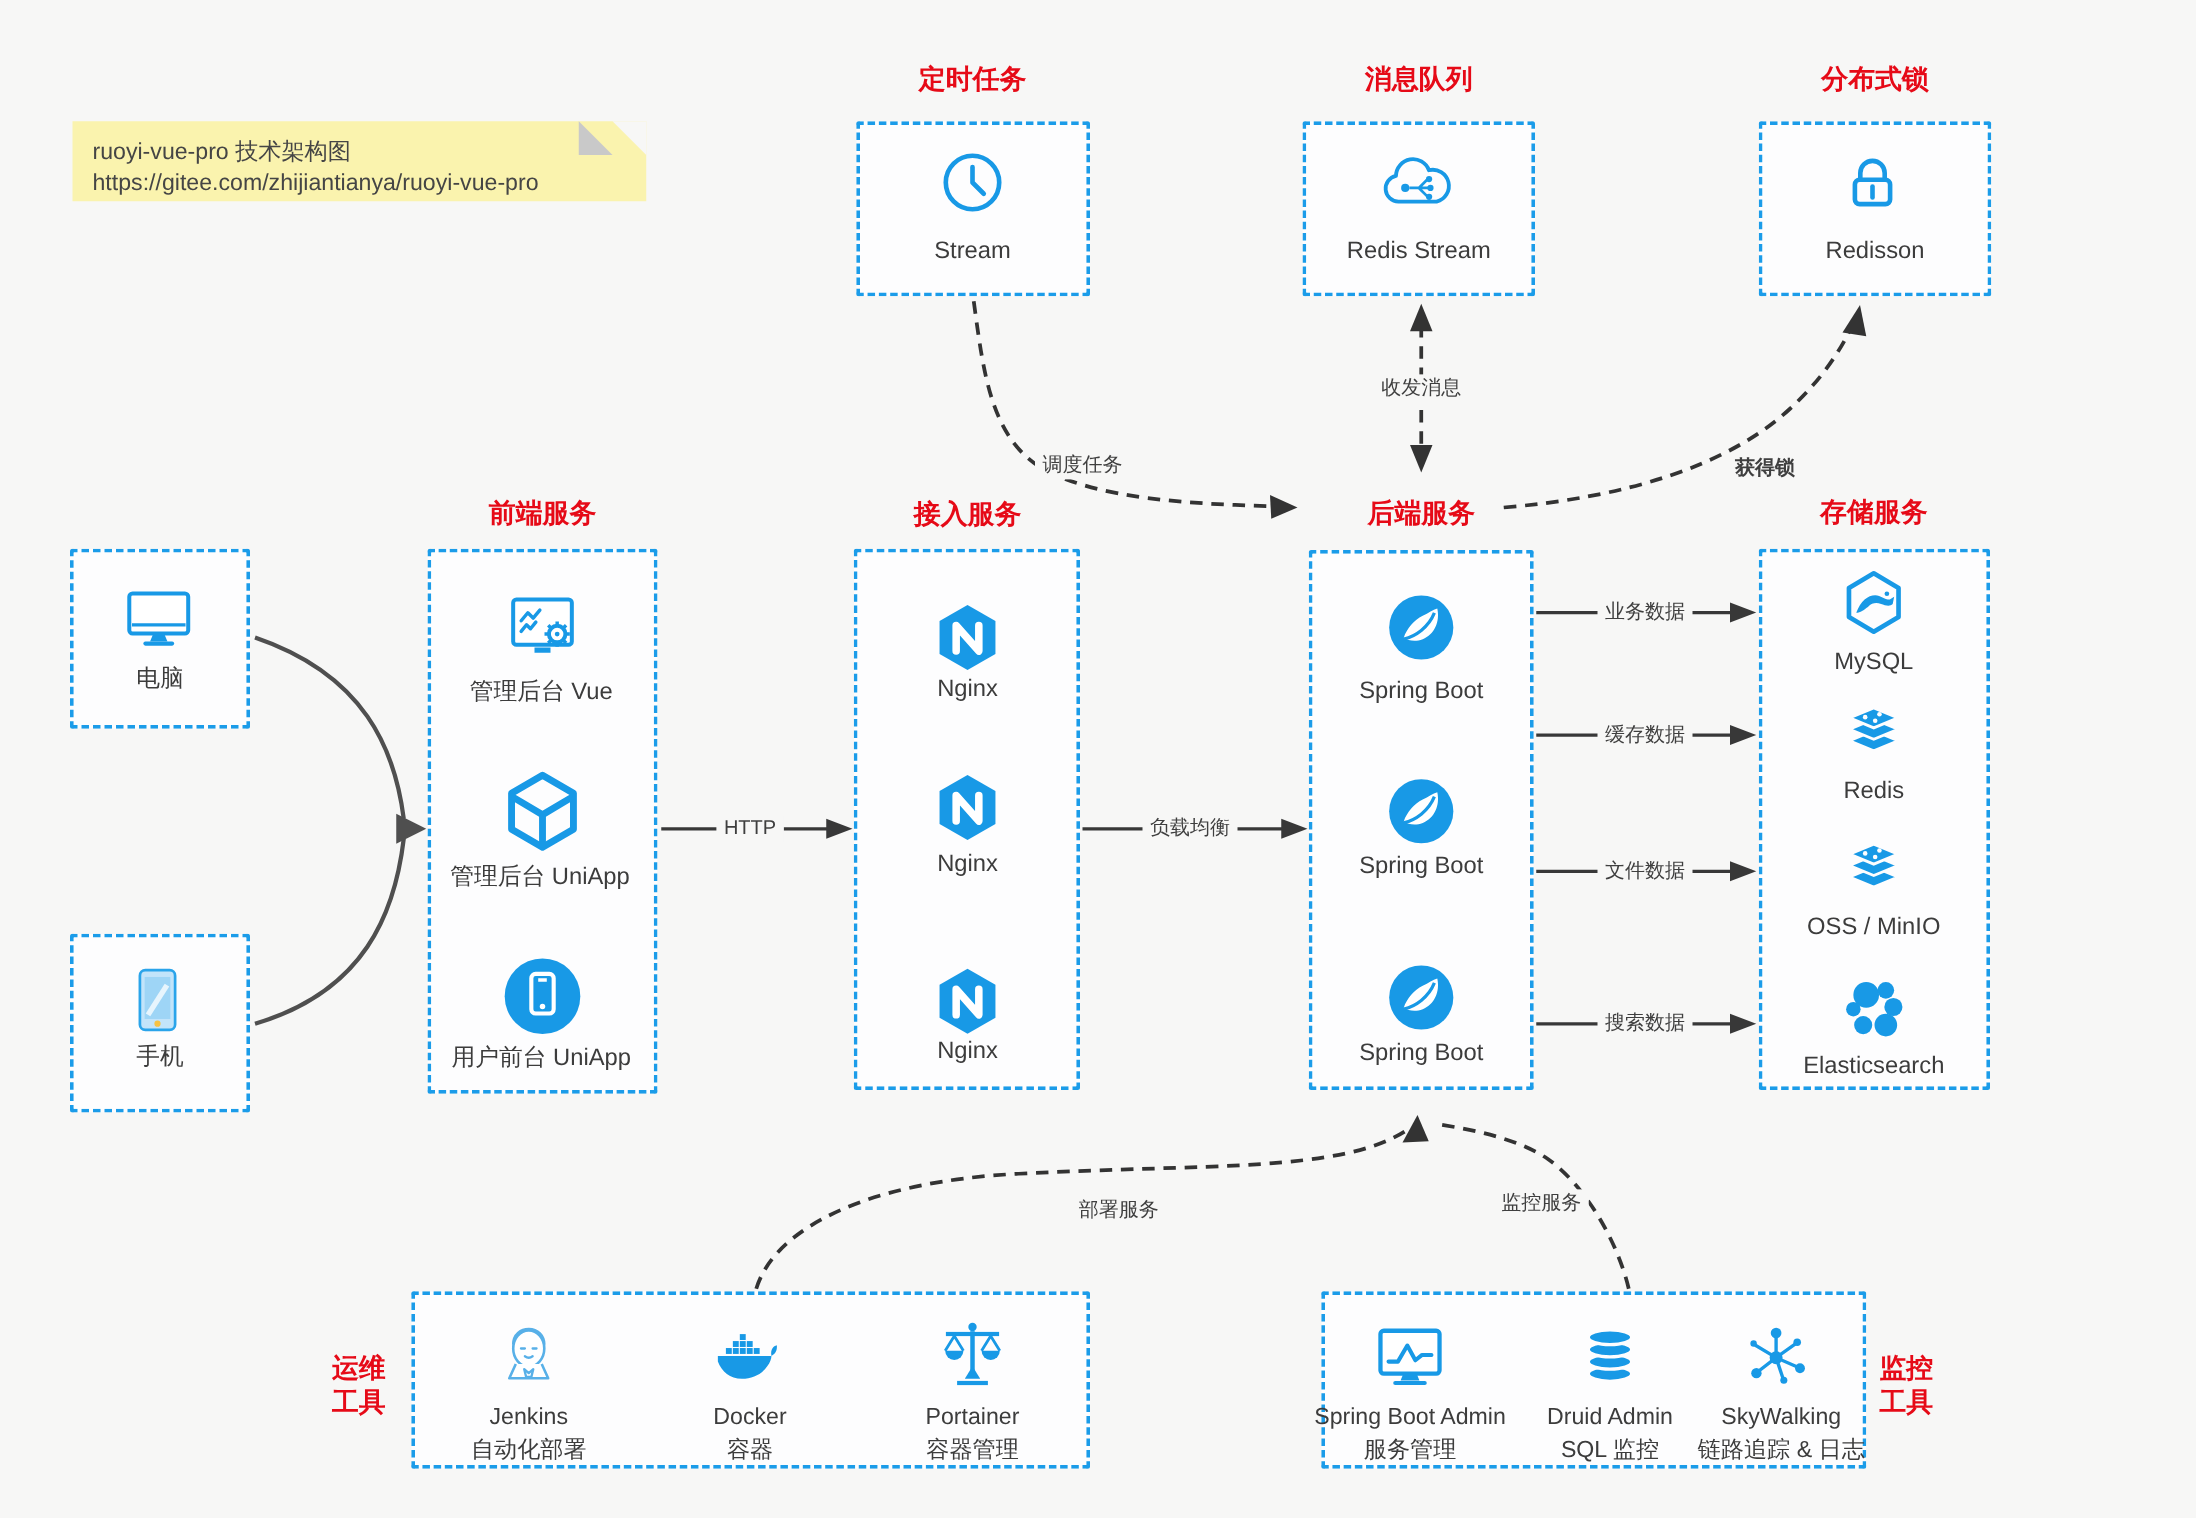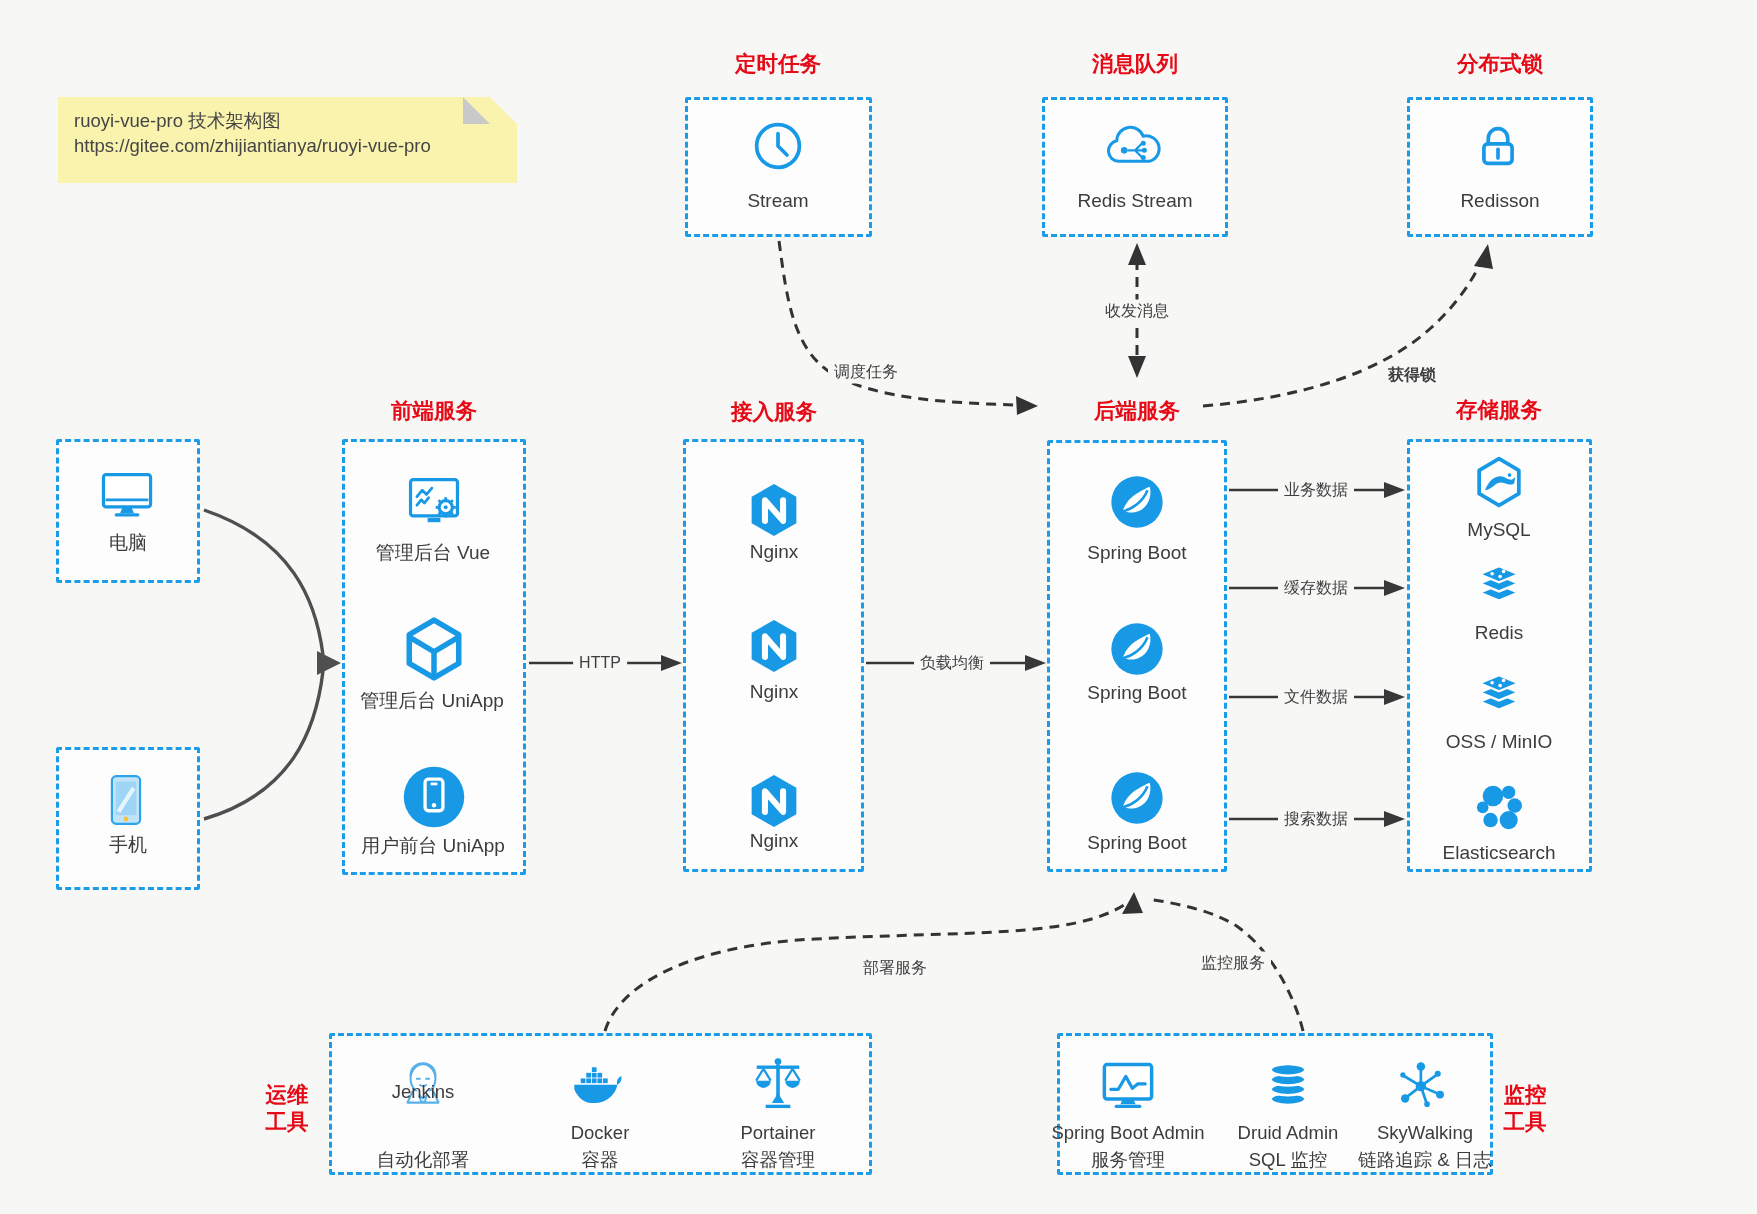--- a/index.html
+++ b/index.html
@@ -8,21 +8,21 @@
   .box{position:absolute;border:3px dashed #1b9ce9;background:#fdfdfe;border-radius:2px;z-index:1;}
   .lbl{position:absolute;transform:translate(-50%,-50%);white-space:nowrap;color:#3c3c3c;
        font-size:19px;z-index:3;}
   .sub{font-size:18.5px;}
   .red-title{position:absolute;transform:translate(-50%,-50%);white-space:nowrap;color:#e60a17;
        font-weight:bold;font-size:21.5px;z-index:3;}
   .alab{position:absolute;transform:translate(-50%,-50%);white-space:nowrap;color:#3f3f3f;
        font-size:16px;background:#f7f7f6;padding:1px 6px;z-index:5;}
   .icon{position:absolute;transform:translate(-50%,-50%);line-height:0;z-index:3;}
   #edges{position:absolute;left:0;top:0;z-index:2;pointer-events:none;}
-  .note{position:absolute;left:58px;top:97px;width:459px;height:86px;background:#faf3ae;z-index:4;}
+  .note{position:absolute;left:58px;top:97px;width:459px;height:64px;background:#faf3ae;z-index:4;}
   .note .cut{position:absolute;right:0;top:0;width:0;height:0;
        border-top:27px solid #f7f7f6;border-left:27px solid transparent;}
   .note .fold{position:absolute;right:27px;top:0;width:0;height:0;
        border-bottom:27px solid #c9c9c9;border-right:27px solid transparent;}
   .note .t{position:absolute;left:16px;color:#454545;font-size:18.5px;white-space:nowrap;}
 </style>
 </head>
 <body>
 
 <div id="canvas">
@@ -311,21 +311,21 @@
   <div class="lbl" style="left:1137px;top:843px;">Spring Boot</div>
 
   <div class="lbl" style="left:1499px;top:530px;">MySQL</div>
   <div class="lbl" style="left:1499px;top:633px;">Redis</div>
   <div class="lbl" style="left:1499px;top:742px;">OSS / MinIO</div>
   <div class="lbl" style="left:1499px;top:853px;">Elasticsearch</div>
 
   <div class="lbl" style="left:128px;top:543px;">电脑</div>
   <div class="lbl" style="left:128px;top:845px;">手机</div>
 
-  <div class="lbl sub" style="left:423px;top:1092px;">Jenkins</div>
+  <div class="lbl sub" style="left:423px;top:1133px;">Jenkins</div>
   <div class="lbl sub" style="left:423px;top:1159px;">自动化部署</div>
   <div class="lbl sub" style="left:600px;top:1133px;">Docker</div>
   <div class="lbl sub" style="left:600px;top:1159px;">容器</div>
   <div class="lbl sub" style="left:778px;top:1133px;">Portainer</div>
   <div class="lbl sub" style="left:778px;top:1159px;">容器管理</div>
 
   <div class="lbl sub" style="left:1128px;top:1133px;">Spring Boot Admin</div>
   <div class="lbl sub" style="left:1128px;top:1159px;">服务管理</div>
   <div class="lbl sub" style="left:1288px;top:1133px;">Druid Admin</div>
   <div class="lbl sub" style="left:1288px;top:1159px;">SQL 监控</div>

